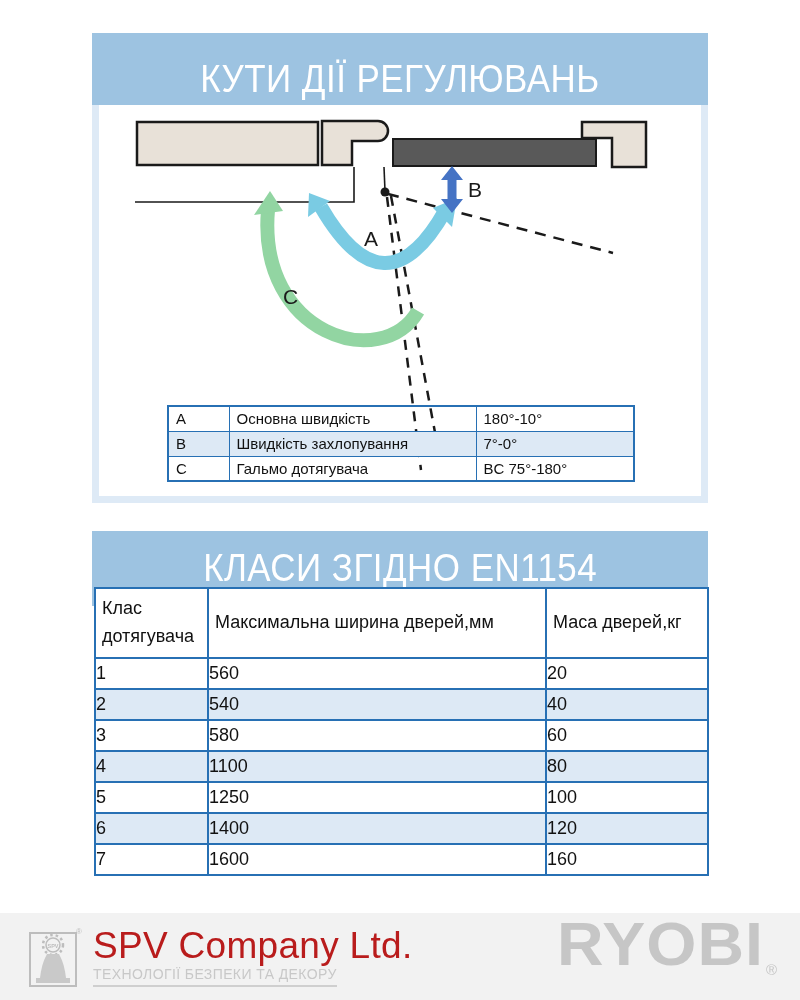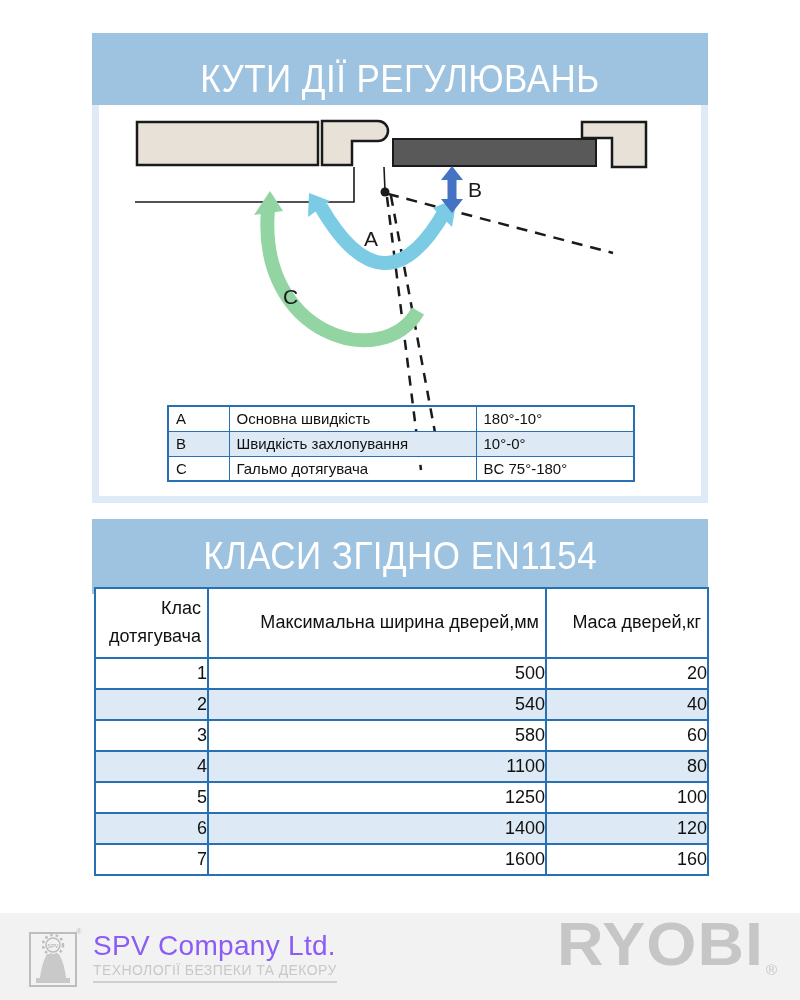--- a/index.html
+++ b/index.html
@@ -6,21 +6,21 @@
   body{
     width:800px;height:1000px;position:relative;overflow:hidden;
     background:#ffffff;font-family:"Liberation Sans",sans-serif;color:#111;
   }
   
   .titlebar{
     position:absolute;left:92px;width:616px;background:#9DC3E1;color:#fff;
     display:flex;align-items:center;justify-content:center;
   }
   #bar1{top:33px;height:92px}
-  #bar2{top:519px;height:75px}
+  #bar2{top:531px;height:75px}
   .titlebar .t{font-size:38px;letter-spacing:.5px;transform:scaleX(.92);white-space:nowrap}
 
   
   #panel1-body{
     position:absolute;left:92px;top:105px;width:616px;height:398px;
     box-sizing:border-box;background:#fff;
     border:7px solid #DEEAF6;border-top:none;
   }
   #diagram-svg{position:absolute;left:-7px;top:0;width:616px;height:398px}
 
@@ -33,33 +33,33 @@
   #table1 td{
     border:1.5px solid #2770B4;height:25px;box-sizing:border-box;
     padding:0 4px 0 7px;vertical-align:middle;white-space:nowrap;
   }
   #table1 tr:nth-child(2){background:#DDE9F5}
 
   
   #table2{
     position:absolute;left:94px;top:587px;width:613px;
     border-collapse:collapse;table-layout:fixed;
-    border:2px solid #2770B4;text-align:right;font-size:18px;
+    border:2px solid #2770B4;text-align:left;font-size:18px;
   }
   #table2 th{
     border:2px solid #2770B4;height:68px;font-weight:normal;
     line-height:1.55;vertical-align:middle;background:#fff;padding:0 6px;
   }
   #table2 td{border:2px solid #2770B4;height:29px;vertical-align:middle;padding:0}
   #table2 tbody tr:nth-child(even){background:#DDE9F5}
 
   
   #footer{position:absolute;left:0;top:913px;width:800px;height:87px;background:#F2F2F2}
   #spv-block{position:absolute;left:28px;top:13px;display:flex;align-items:center;gap:9px}
-  #spv-text .name{font-size:28px;color:#8b5cf6;line-height:1.05;letter-spacing:.3px}
+  #spv-text .name{font-size:37px;color:#b91c1c;line-height:1.05;letter-spacing:.3px}
   #spv-text .tagline{
     display:inline-block;font-size:14px;color:#C8C8C8;letter-spacing:.4px;
     border-bottom:2px solid #CFCFCF;padding-bottom:3px;margin-top:1px;white-space:nowrap;
   }
   #ryobi-block{position:absolute;right:25px;top:0;white-space:nowrap}
   #ryobi-block .word{
     display:inline-block;font-size:62px;font-weight:bold;color:#C6C6C6;
     letter-spacing:1px;transform:scaleX(1.04);transform-origin:right center;line-height:1;
   }
   #ryobi-block .reg{font-size:15px;color:#C6C6C6;position:relative;top:10px;left:2px}
@@ -112,21 +112,21 @@
         </colgroup>
       <tbody>
         <tr>
           <td>A</td>
           <td>Основна швидкість</td>
           <td>180°-10°</td>
         </tr>
         <tr>
           <td>B</td>
           <td>Швидкість захлопування</td>
-          <td>10°-0°</td>
+          <td>7°-0°</td>
         </tr>
         <tr>
           <td>C</td>
           <td>Гальмо дотягувача</td>
           <td>BC 75°-180°</td>
         </tr>
       </tbody>
     </table>
   </div>
 
@@ -143,21 +143,21 @@
     <thead>
       <tr>
         <th>Клас дотягувача</th>
         <th>Максимальна ширина дверей,мм</th>
         <th>Маса дверей,кг</th>
       </tr>
     </thead>
     <tbody>
       <tr>
         <td>1</td>
-        <td>500</td>
+        <td>560</td>
         <td>20</td>
       </tr>
       <tr>
         <td>2</td>
         <td>540</td>
         <td>40</td>
       </tr>
       <tr>
         <td>3</td>
         <td>580</td>

